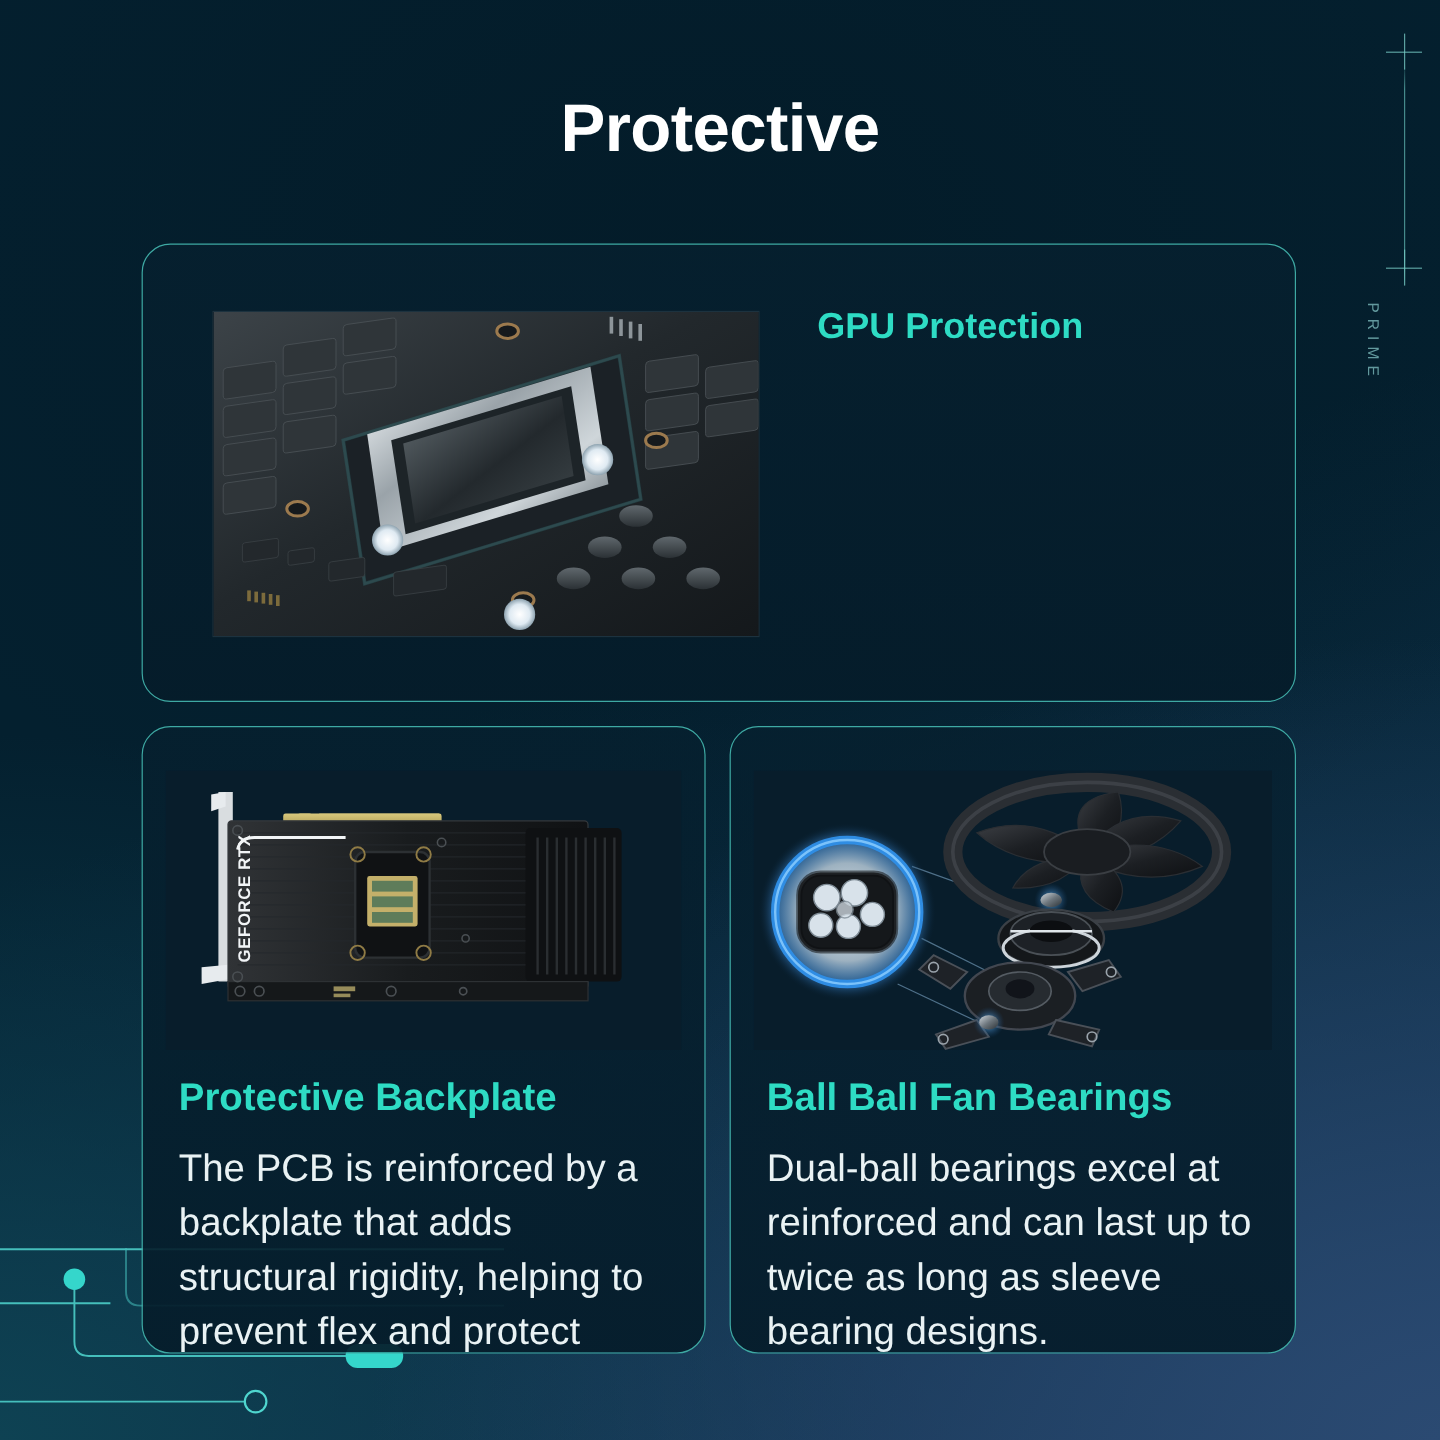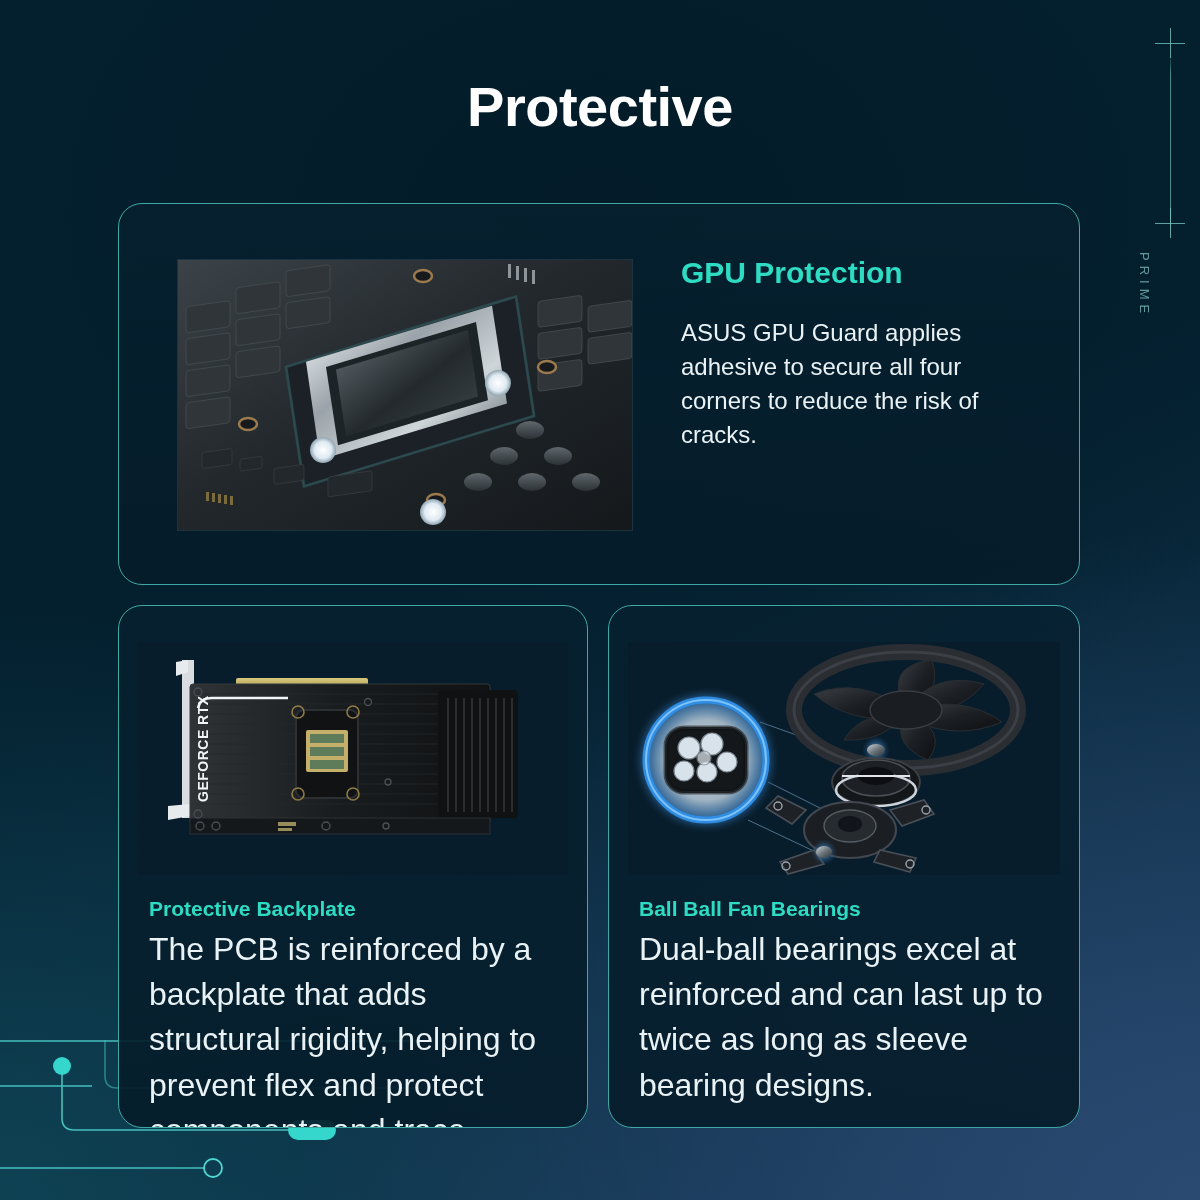--- a/index.html
+++ b/index.html
@@ -77,31 +77,31 @@
     background: #0b1418;
     overflow: hidden; position: relative;
     flex: none;
   }
   .media-top { margin: 55px 0 0 58px; width: 456px; height: 272px; border: 1px solid rgba(40,70,90,0.6); }
   .text-top { padding: 52px 40px 0 48px; }
 
   .h-accent {
     color: #2edcc4; font-weight: 700; line-height: 1.12;
   }
-  .h-top { font-size: 30px; margin-bottom: 26px; }
+  .h-top { font-size: 30px; margin-bottom: 4px; }
   .body-text {
     color: #e9f2f4; font-size: 24px; line-height: 1.42; font-weight: 400;
   }
 
   .card-bl .media-b, .card-br .media-b {
     margin: 36px auto 0 auto; width: 430px; height: 233px; display: block;
   }
   .card-br .media-b { width: 432px; }
   .text-b { padding: 22px 24px 0 30px; }
-  .h-b { font-size: 21px; margin-bottom: 6px; }
+  .h-b { font-size: 32px; margin-bottom: 18px; }
   .body-b { font-size: 32px; line-height: 1.42; }
 
   svg { display: block; }
 </style>
 </head>
 <body>
 
 <div class="bg-base"></div>
 <div class="bg-vignette"></div>
 
@@ -237,21 +237,20 @@
         <g fill="#8d959a">
           <rect x="330" y="4" width="3" height="14"></rect>
             <rect x="338" y="6" width="3" height="14"></rect>
           <rect x="346" y="8" width="3" height="14"></rect>
             <rect x="354" y="10" width="3" height="14"></rect>
         </g>
       </svg>
     </div>
     <div class="text-top">
       <div class="h-accent h-top">GPU Protection</div>
-      <div class="body-text">ASUS GPU Guard applies adhesive to secure all four corners to reduce the risk of cracks.</div>
     </div>
   </div>
 </section>
 
 <section class="card card-bl">
   <svg class="media-b" width="430" height="233" viewBox="0 0 430 233">
     <defs>
       <linearGradient id="plate" x1="0" y1="0" x2="0" y2="1">
         <stop offset="0%" stop-color="#2a2d30"></stop>
           <stop offset="50%" stop-color="#16181a"></stop>

